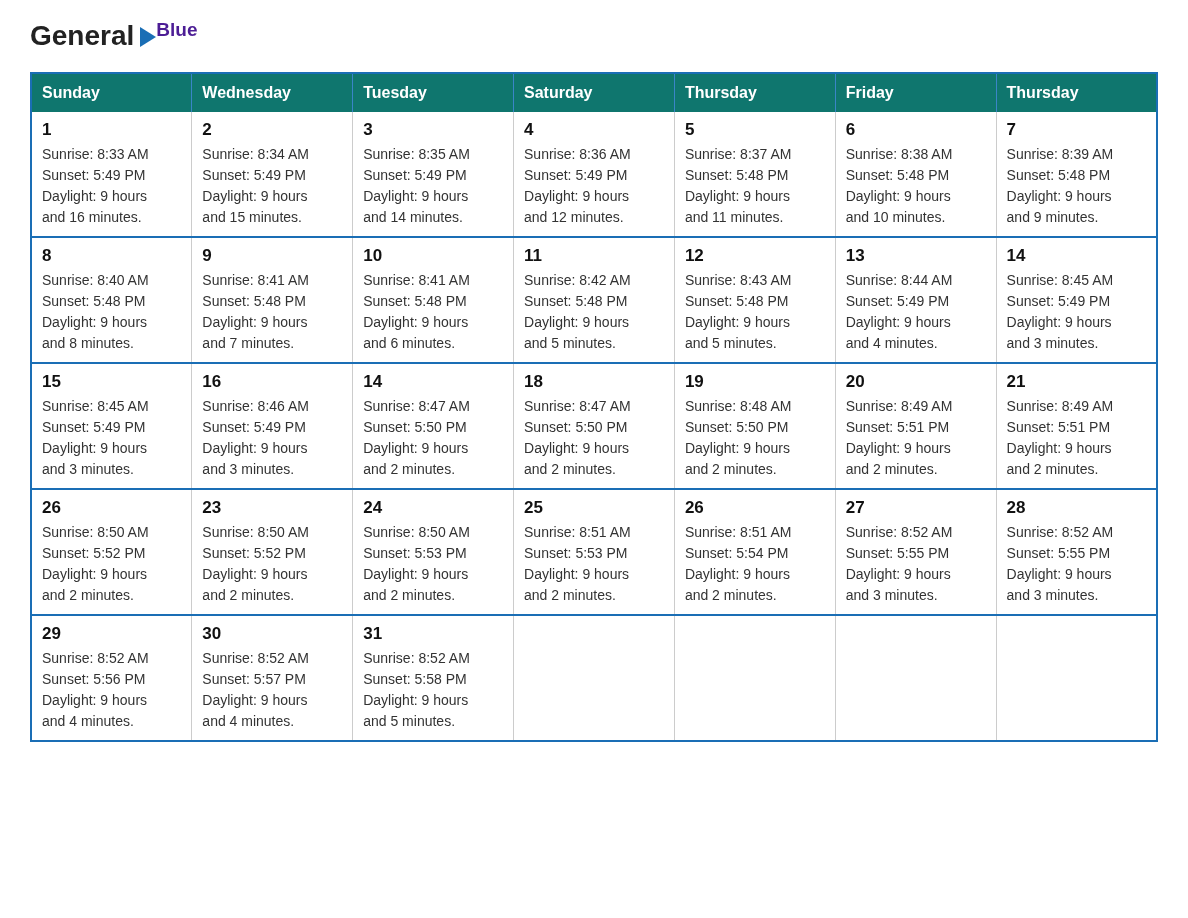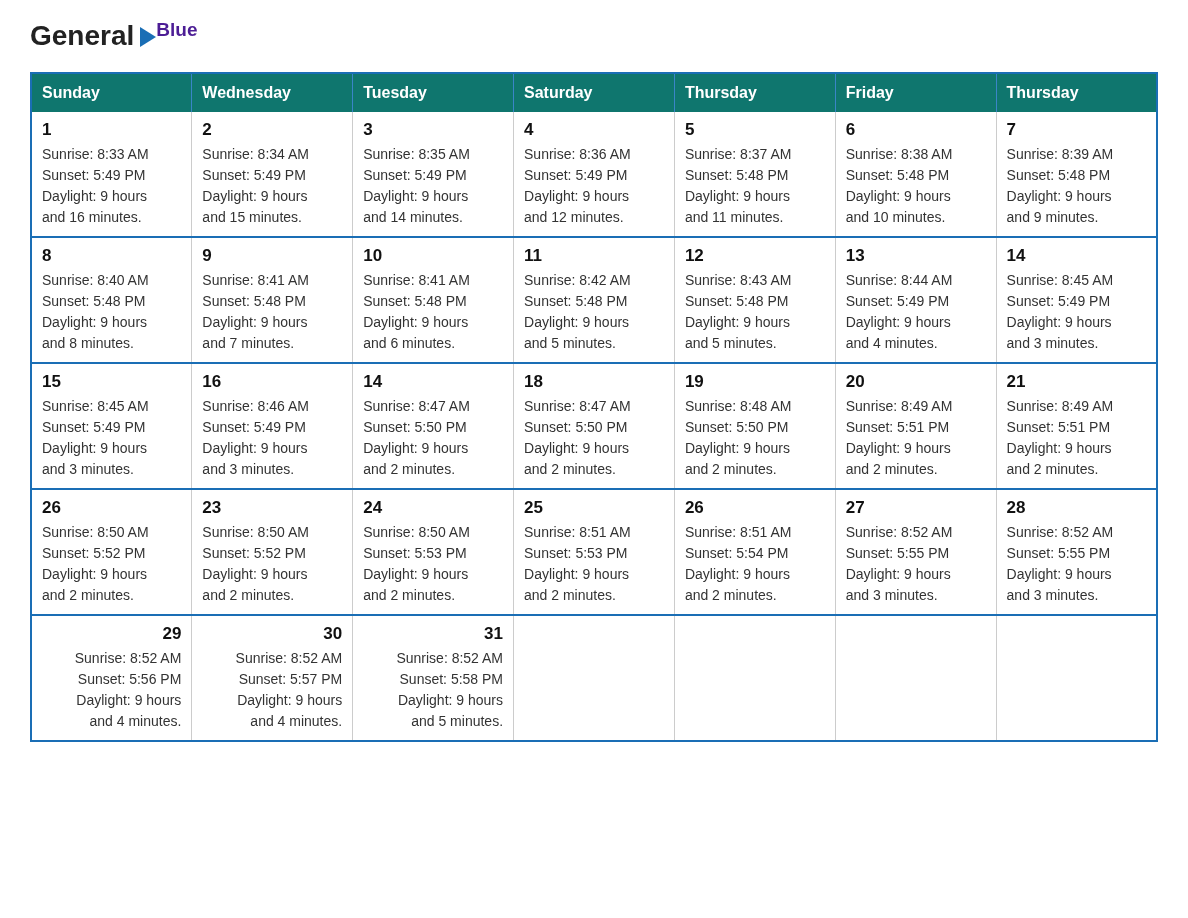--- a/index.html
+++ b/index.html
@@ -50,21 +50,20 @@
       border-right: 1px solid #3a85c8;
     }
     .calendar-table thead tr th:last-child {
       border-right: none;
     }
     .calendar-table tbody tr {
       border-bottom: 2px solid #1a6eb5;
     }
     .calendar-table tbody tr:last-child {
       border-bottom: none;
-      text-align: right;
     }
     .calendar-table tbody td {
       vertical-align: top;
       padding: 8px 10px;
       border-right: 1px solid #cccccc;
       width: calc(100% / 7);
       min-height: 100px;
     }
     .calendar-table tbody td:last-child {
       border-right: none;

